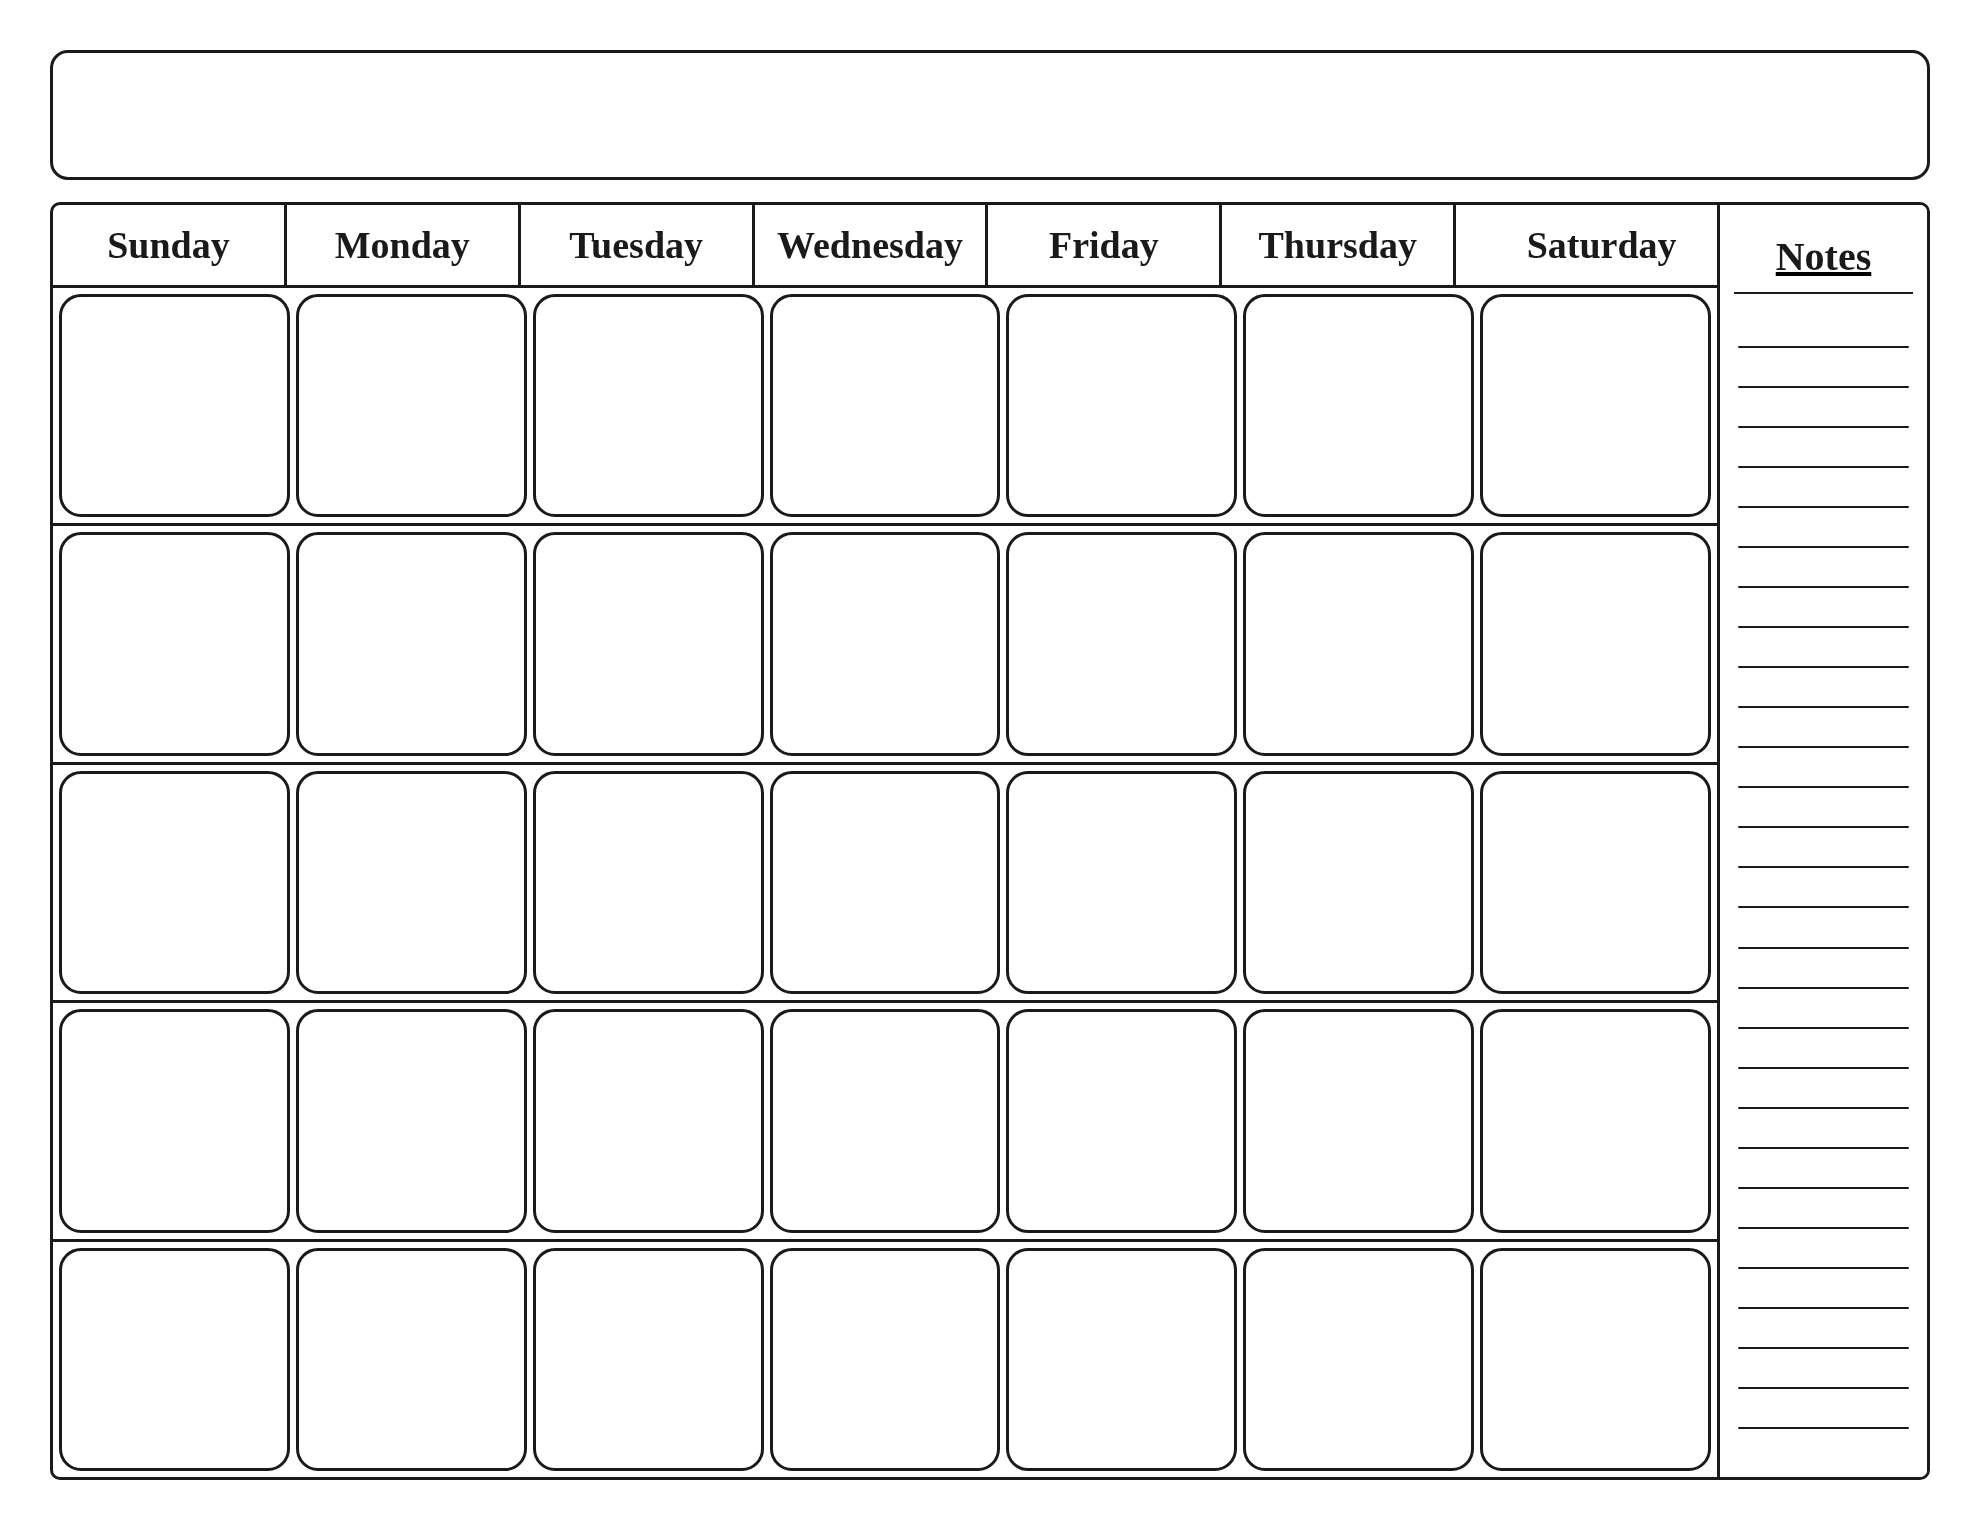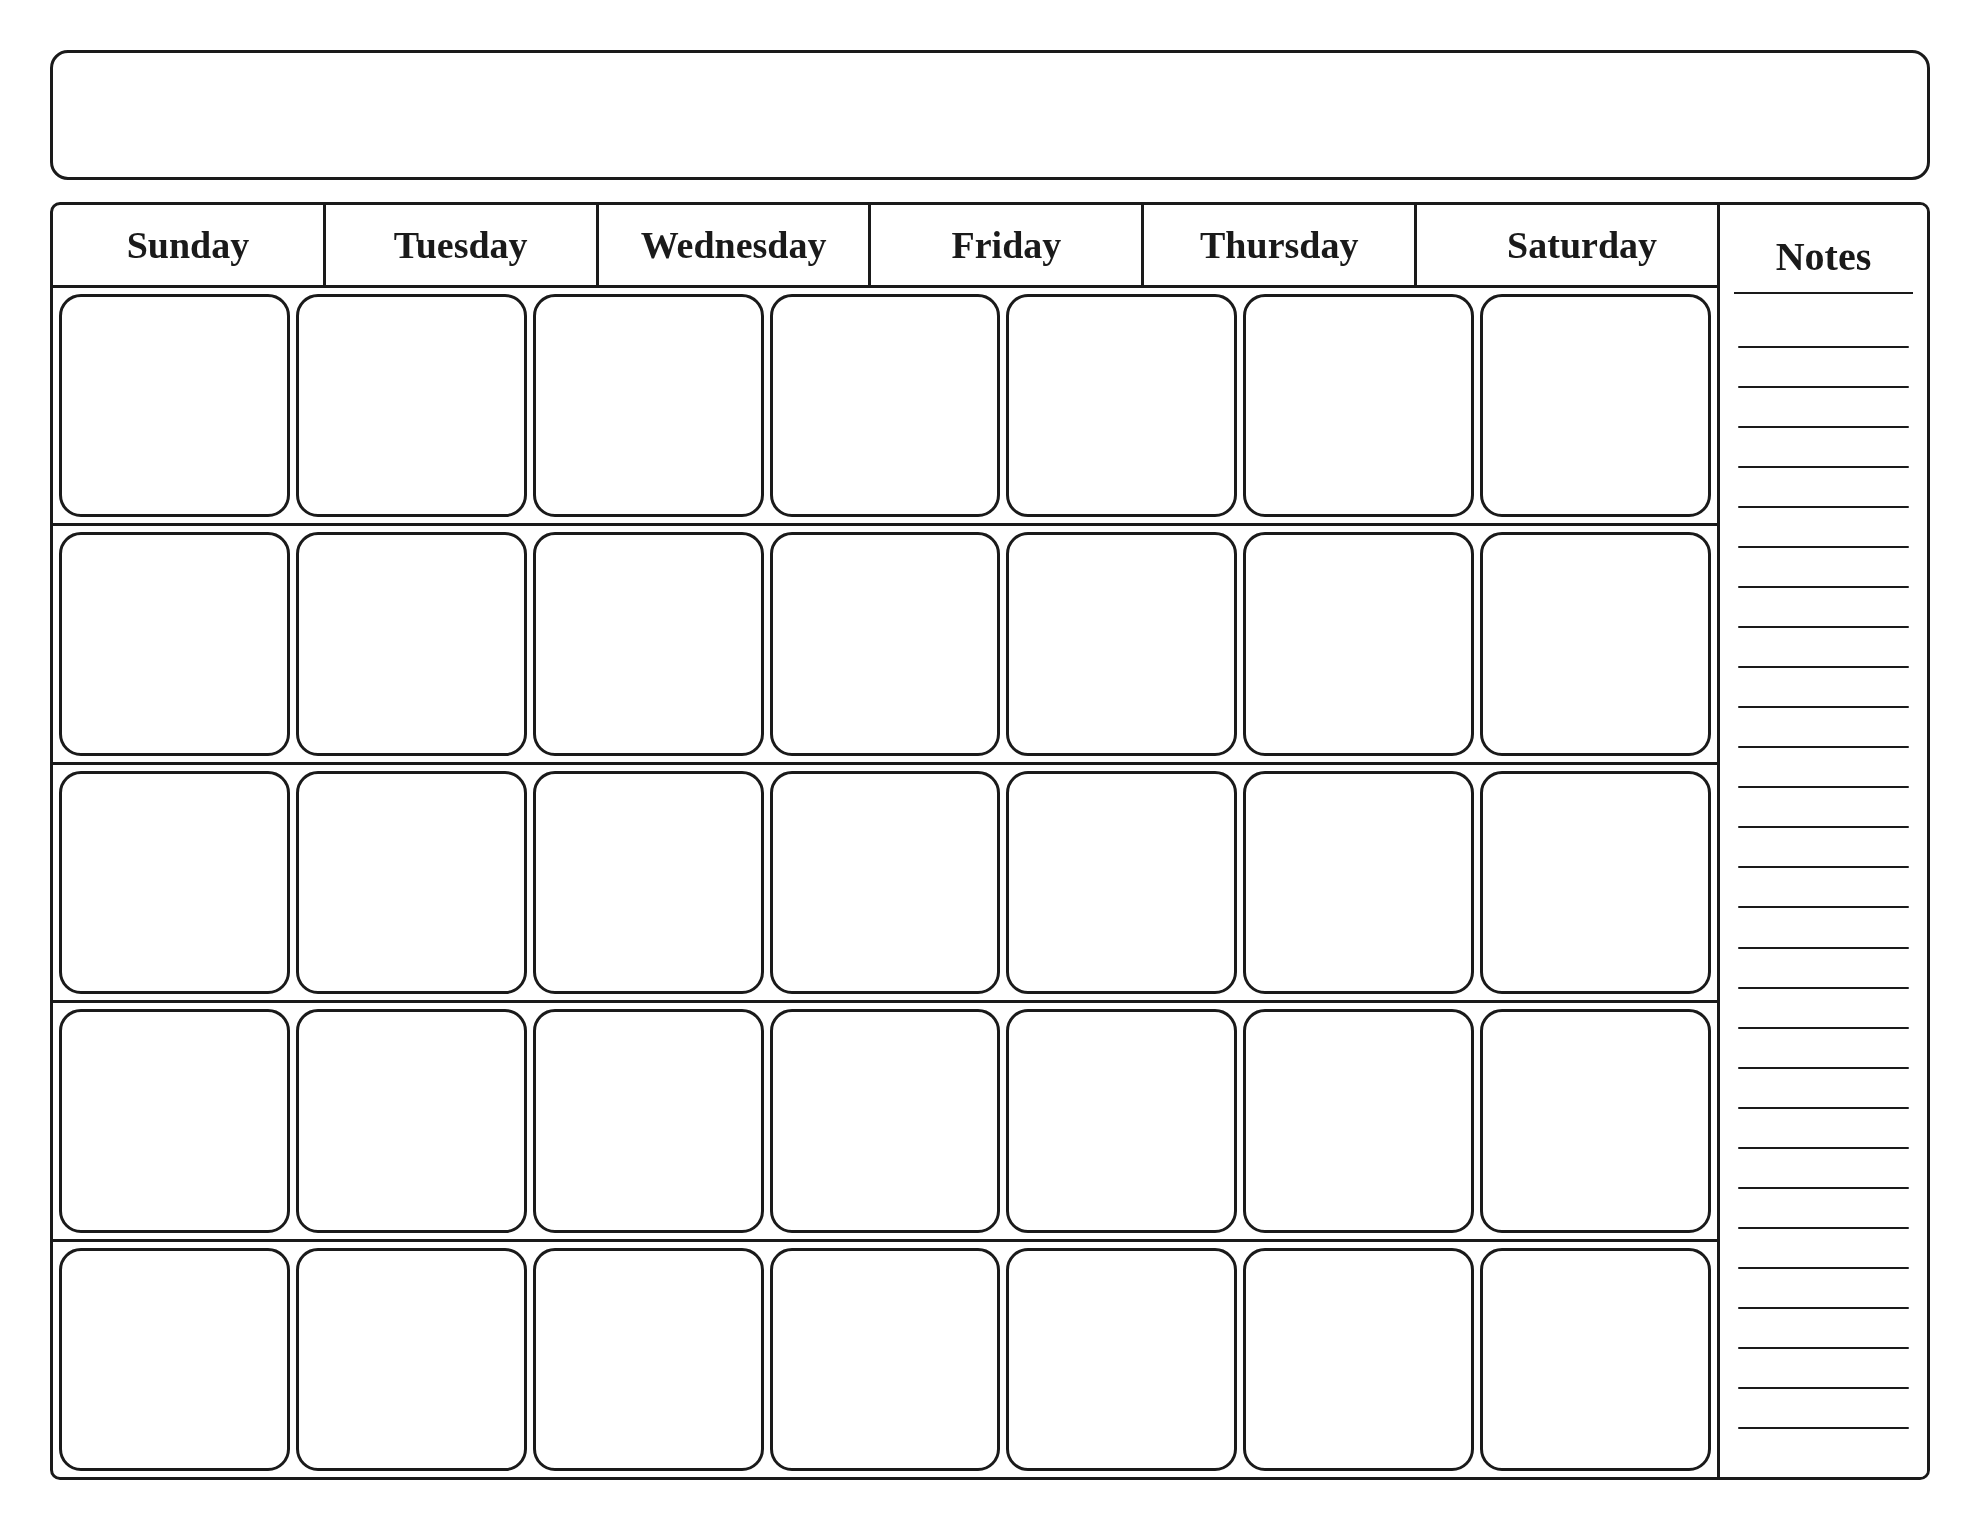--- a/index.html
+++ b/index.html
@@ -98,20 +98,21 @@
       border-radius: 22px;
     }
 
     .notes-column {
       width: 210px;
       border-left: 3px solid #1a1a1a;
       display: flex;
       flex-direction: column;
       padding: 10px 14px;
       background: #fff;
+      text-decoration: underline;
     }
 
     .notes-title {
       font-size: 40px;
       font-weight: bold;
       text-align: center;
       color: #1a1a1a;
       font-family: 'Comic Sans MS', 'Chalkboard SE', cursive;
       padding: 18px 0 12px 0;
       border-bottom: 2px solid #1a1a1a;
@@ -138,20 +139,21 @@
 <div class="calendar-wrapper">
 
   <div class="title-bar"></div>
 
   <div class="calendar-main">
 
     <div class="calendar-grid">
 
       <div class="days-header">
         <div class="day-header-cell">Sunday</div>
+        <div class="day-header-cell">Monday</div>
         <div class="day-header-cell">Tuesday</div>
         <div class="day-header-cell">Wednesday</div>
         <div class="day-header-cell">Friday</div>
         <div class="day-header-cell">Thursday</div>
         <div class="day-header-cell">Saturday</div>
       </div>
 
       <div class="weeks-container">
 
         <div class="week-row">

